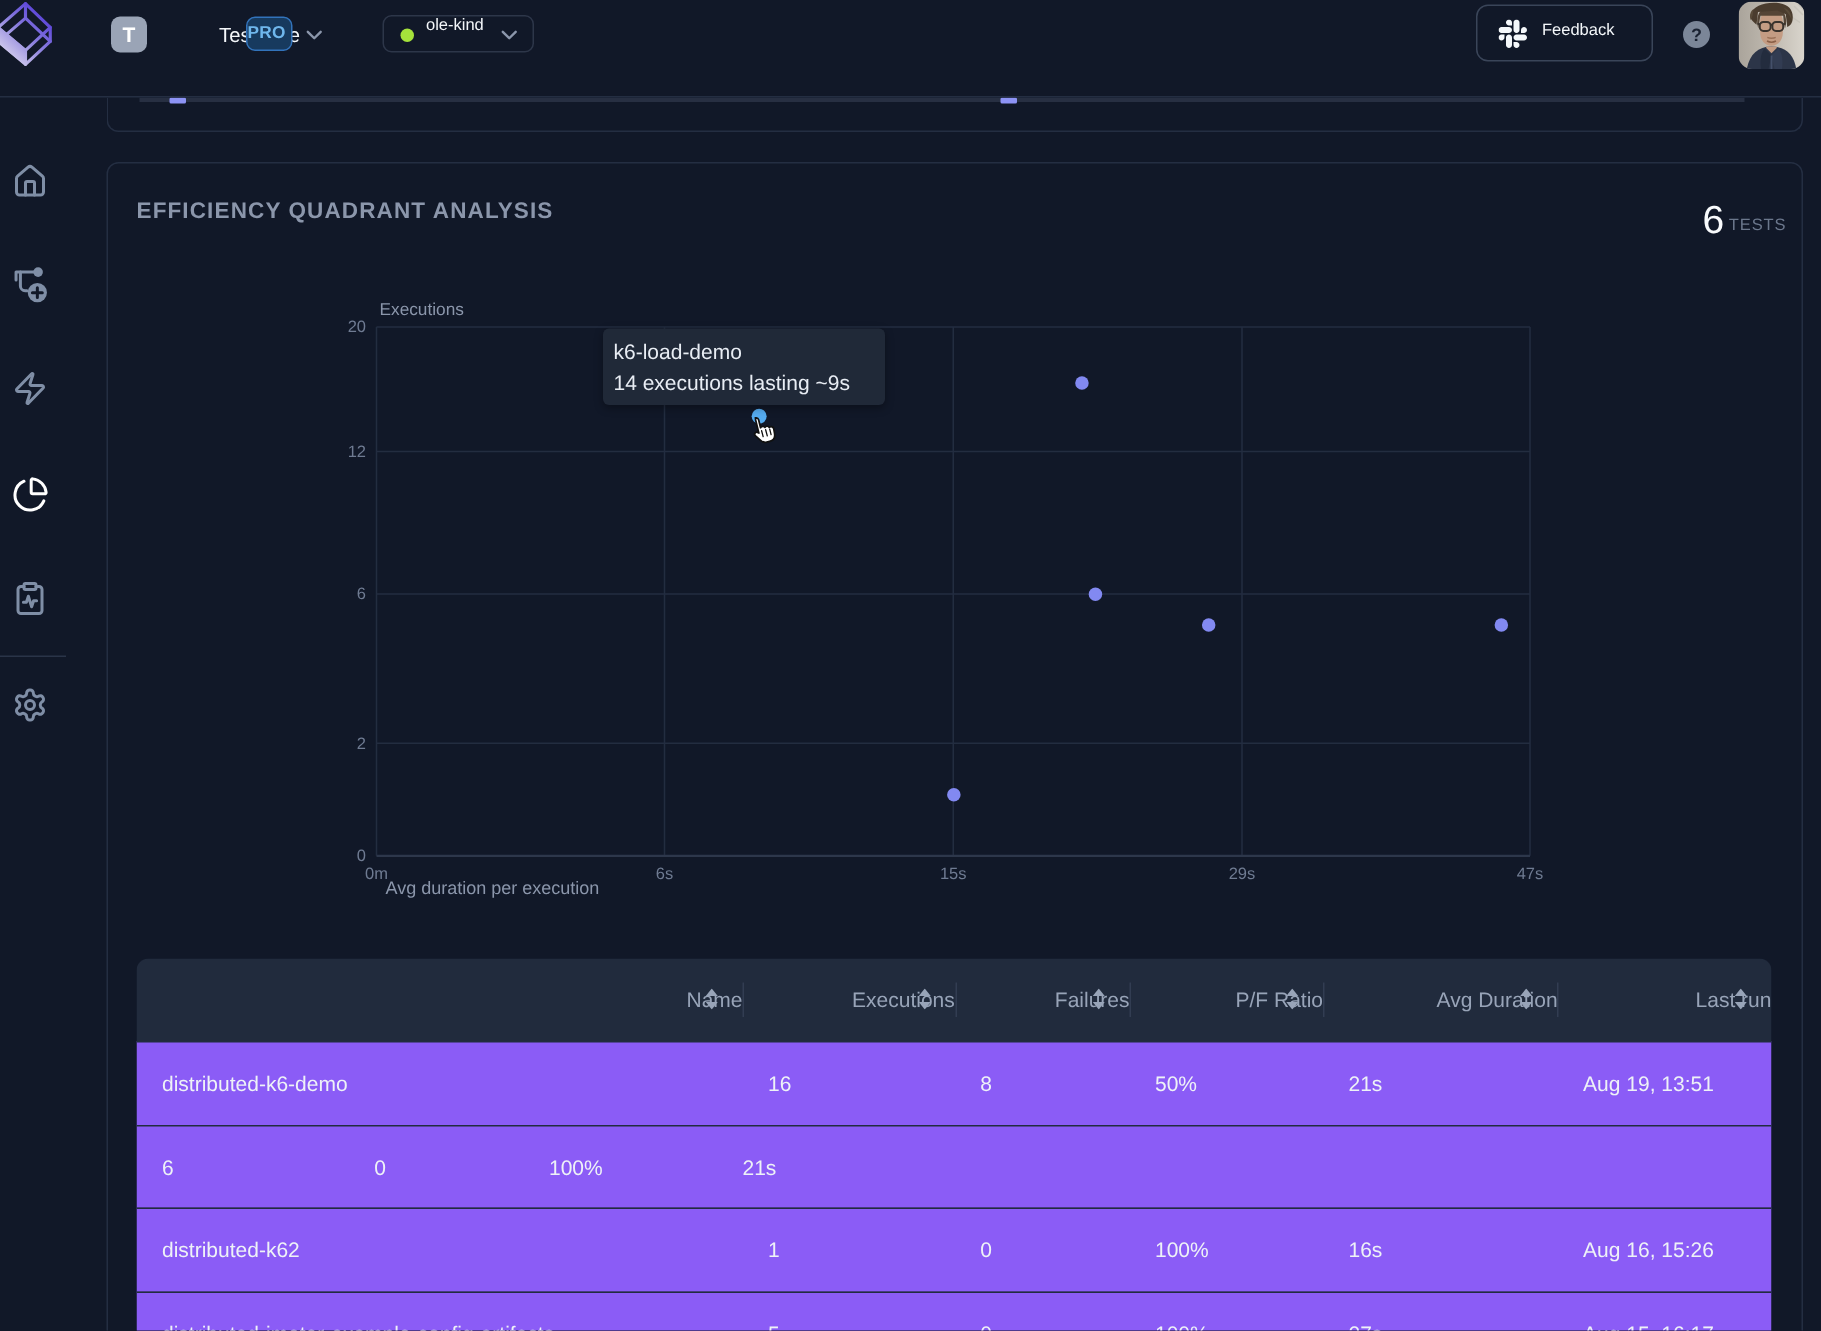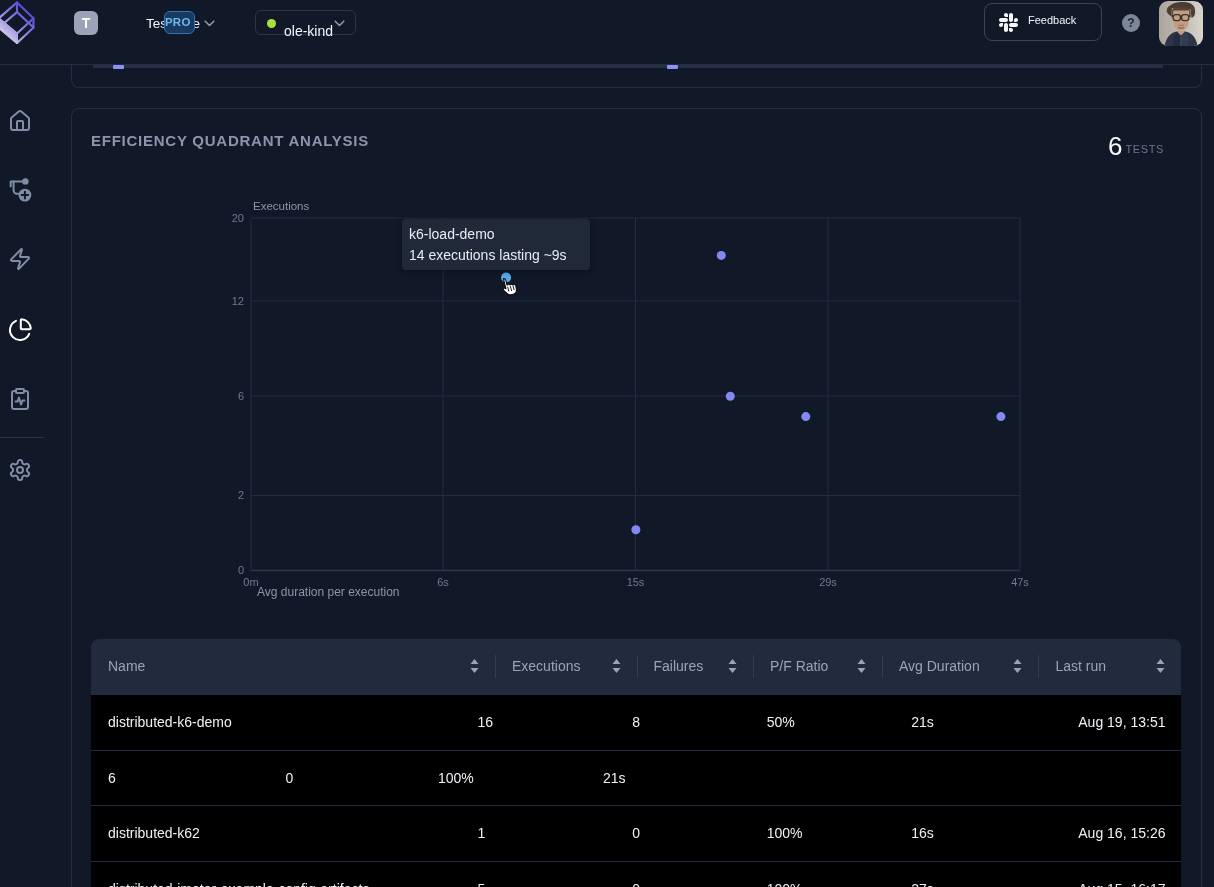--- a/index.html
+++ b/index.html
@@ -12,54 +12,54 @@
 }
 .abs { position:absolute; }
 
 
 #navbar { position:absolute; left:0; top:0; width:1214px; height:65px; border-bottom:1px solid #242e42; background:#111828; z-index:5; }
 #tavatar { position:absolute; left:74px; top:11px; width:24px; height:24px; background:#9aa4b6; border-radius:6px; color:#fff; font-size:14px; font-weight:bold; text-align:center; line-height:24px; }
 #orgname { position:absolute; left:106px; top:16px; font-size:13.5px; font-weight:500; color:#f4f7fa;margin-left:40px; }
 #probadge { position:absolute; left:164px; top:11px; width:31px; height:23px; border:1px solid #3273bb; background:#173a5e; border-radius:6px; color:#6fb7ec; font-size:11.5px; font-weight:600; text-align:left; line-height:21px; letter-spacing:0.2px; }
 #envsel { position:absolute; left:255px; top:10px; width:101px; height:25px; border:1px solid #2d3649; border-radius:6px; }
 #envdot { position:absolute; left:11px; top:8px; width:9px; height:9px; border-radius:50%; background:#a5e23b; }
-#envname { position:absolute; left:28px; top:12px; font-size:14px; color:#f4f7fa; }
+#envname { position:absolute; left:28px; top:0; font-size:11px; color:#f4f7fa; }
 #fbbtn { position:absolute; left:984px; top:3px; width:118px; height:38px; border:1px solid #3a4559; border-radius:8px; }
 #fbtext { position:absolute; left:43px; top:10px; font-size:11px; color:#f4f7fa; }
 #helpbtn { position:absolute; left:1122px; top:14px; width:18px; height:18px; border-radius:50%; background:#7b8698; color:#1a2232; font-size:12px; font-weight:bold; text-align:center; line-height:18px; }
 #useravatar { position:absolute; left:1159px; top:1px; width:44px; height:45px; border-radius:9px; overflow:hidden; }
 
 
 #sidebar { position:absolute; left:0; top:65px; width:48px; height:822px; }
 .sbicon { position:absolute; left:8px; width:24px; height:24px; }
 #sbdivider { position:absolute; left:0px; top:372px; width:44px; height:1px; background:#2a3448; }
 
 
 #panel1 { position:absolute; left:71px; top:65px; width:1131px; height:23px; border:1px solid #242e42; border-top:none; border-radius:0 0 8px 8px; background:#111828; }
 #p1band { position:absolute; left:21px; top:0px; width:1070px; height:2.5px; background:#272f42; }
 .p1dash { position:absolute; top:0px; width:11px; height:3.5px; background:#8d93f5; border-radius:1px; }
 #panel2 { position:absolute; left:71px; top:108px; width:1131px; height:800px; border:1px solid #242e42; border-radius:8px; background:#111828; }
 #p2title { position:absolute; left:19px; top:23px; font-size:15px; font-weight:700; letter-spacing:0.75px; color:#8b96ab; }
-#p2count { position:absolute; right:37px; top:22px; text-align:center; white-space:nowrap; }
+#p2count { position:absolute; right:10px; top:22px; text-align:center; white-space:nowrap; }
 #p2count .big { font-size:26px; font-weight:400; color:#f8fafc; }
 #p2count .sm { font-size:11px; font-weight:500; color:#6b778c; letter-spacing:0.6px; margin-left:3px; vertical-align:2.5px; }
 
 
 #tooltip { position:absolute; left:402px; top:219px; width:188px; height:51px; background:#202938; border-radius:4px; box-shadow:0 2px 6px rgba(0,0,0,0.35); padding:5px 0 0 7px; z-index:4; }
 #tooltip div { font-size:14px; line-height:21px; color:#e8edf4; }
 
 
 #tbl { position:absolute; left:91px; top:639px; width:1090px; border-radius:8px 8px 0 0; overflow:hidden; }
 #thead { display:flex; height:55px; background:#212b3d; }
-.th { position:relative; height:55px; line-height:55px; padding-left:17px; font-size:14px; color:#98a4b8; border-left:1px solid #323d52; }
+.th { position:relative; height:55px; line-height:55px; padding-left:17px; font-size:14px; color:#98a4b8; border-left:1px solid #323d52;text-align:right; }
 .th:first-child { border-left:none; }
 .th { border-left:none; }
 .thsep { position:absolute; left:0; top:16px; width:1px; height:23px; background:#323d52; }
 .sorticon { position:absolute; right:16px; top:20px; }
-.row { display:flex; height:55.5px; background:#000000; border-top:1px solid #222c40;gap:36px; }
+.row { display:flex; height:55.5px; background:#8b5cf6; border-top:1px solid #222c40; }
 .row:first-child { border-top:none; }
 .td { height:55.5px; line-height:54.5px; padding-left:17px; font-size:14px; color:#eef2f7; white-space:nowrap; overflow:hidden; }
 .c1 { width:404px; } .c2 { width:141.5px; } .c3 { width:116.5px; } .c4 { width:129px; } .c5 { width:156.4px; } .c6 { width:142.6px; }
 </style>
 </head>
 <body>
 
 <div id="navbar">
   <svg style="position:absolute;left:0px;top:0px;" width="38" height="46" viewBox="0 0 38 46">
     <defs>

